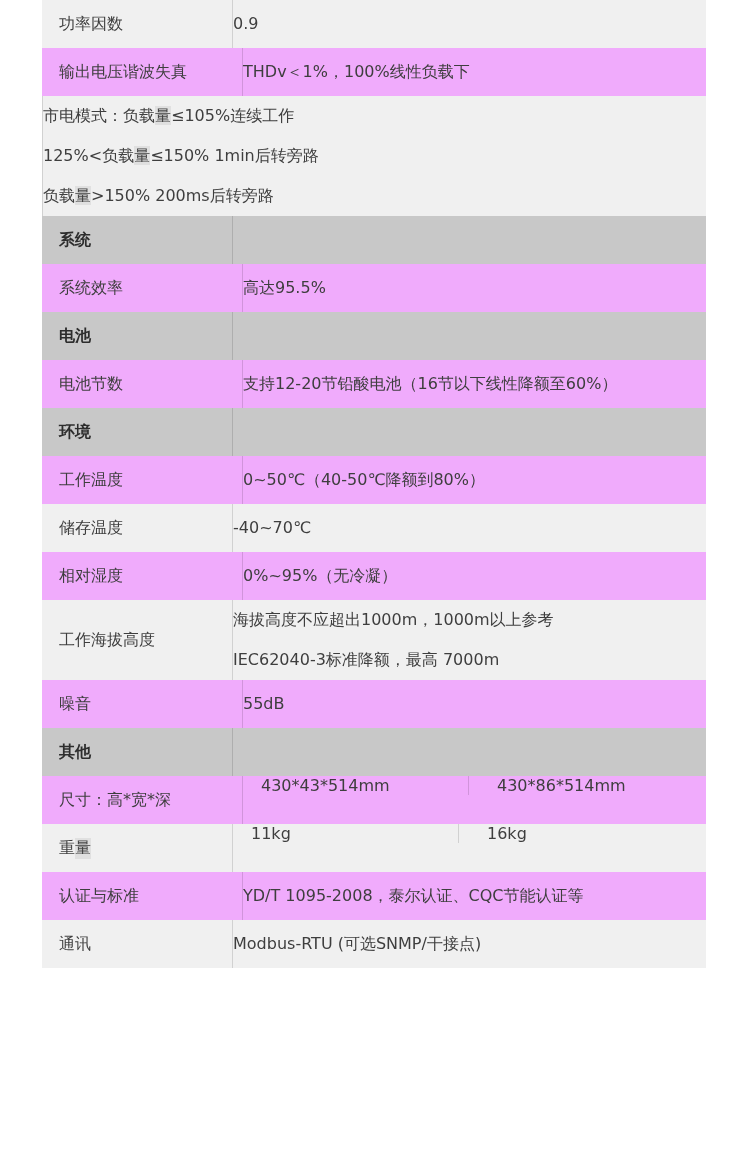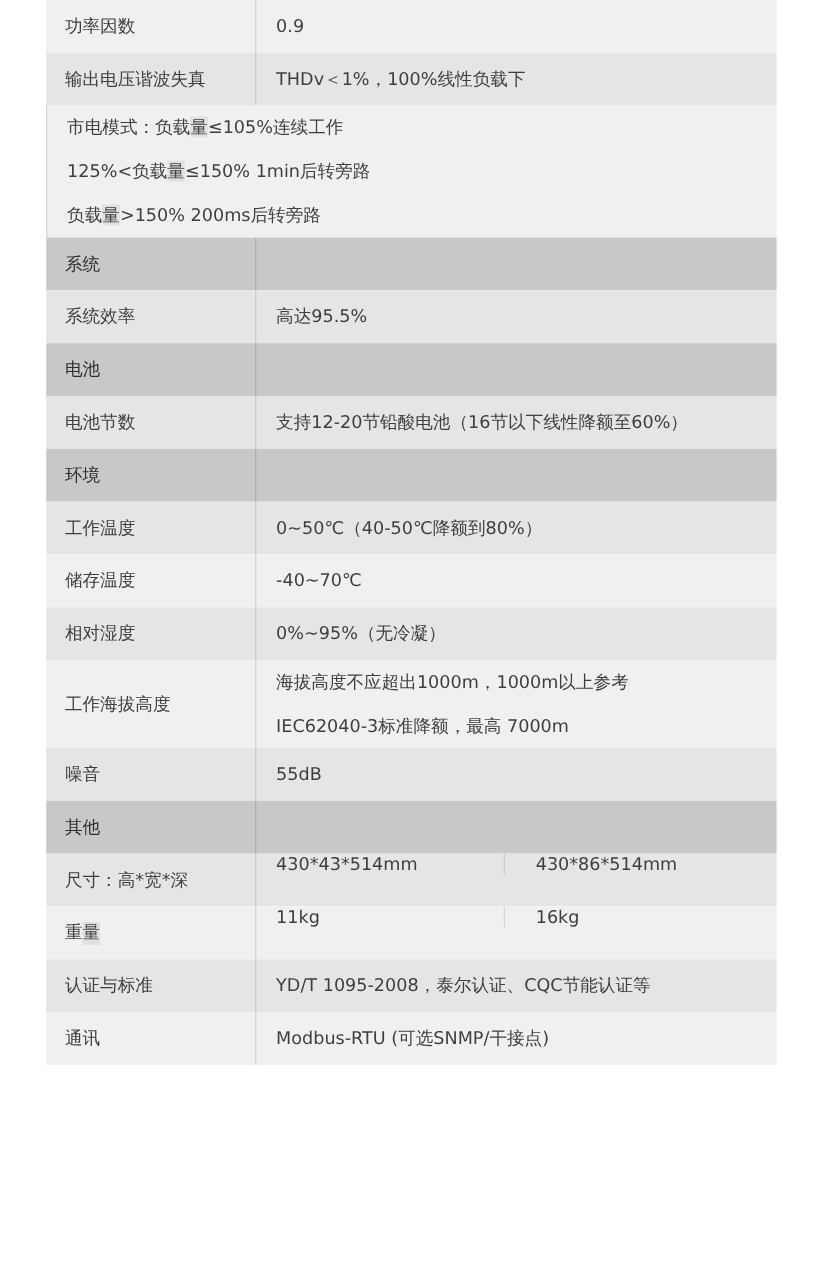--- a/index.html
+++ b/index.html
@@ -17,44 +17,43 @@
     margin-left: 42px;
     width: 664px;
     font-size: 16px;
     color: #3e3e3e;
   }
   .row {
     display: flex;
     min-height: 48px;
     align-items: stretch;
   }
-  .row.white { background: #e5e5e5; }
+  .row.white { background: #f0abfc; gap: 10px; }
   .row.gray  { background: #f0f0f0; }
   .row.header {
     background: #c8c8c8;
     color: #2d2d2d;
-    font-weight: normal;
+    font-weight: bold;
   }
   .label-cell {
     width: 190px;
     flex: 0 0 190px;
     box-sizing: border-box;
     padding-left: 17px;
     padding-right: 6px;
     display: flex;
     align-items: center;
   }
   .value-cell {
     flex: 1 1 auto;
     box-sizing: border-box;
     border-left: 1px solid rgba(0,0,0,0.13);
     display: flex;
     flex-direction: column;
     justify-content: center;
-    padding-left: 18px;
     padding-right: 8px;
   }
   .value-cell.split {
     flex-direction: row;
     align-items: flex-start;
     padding-left: 0;
     padding-right: 0;
   }
   .value-line {
     line-height: 40px;

